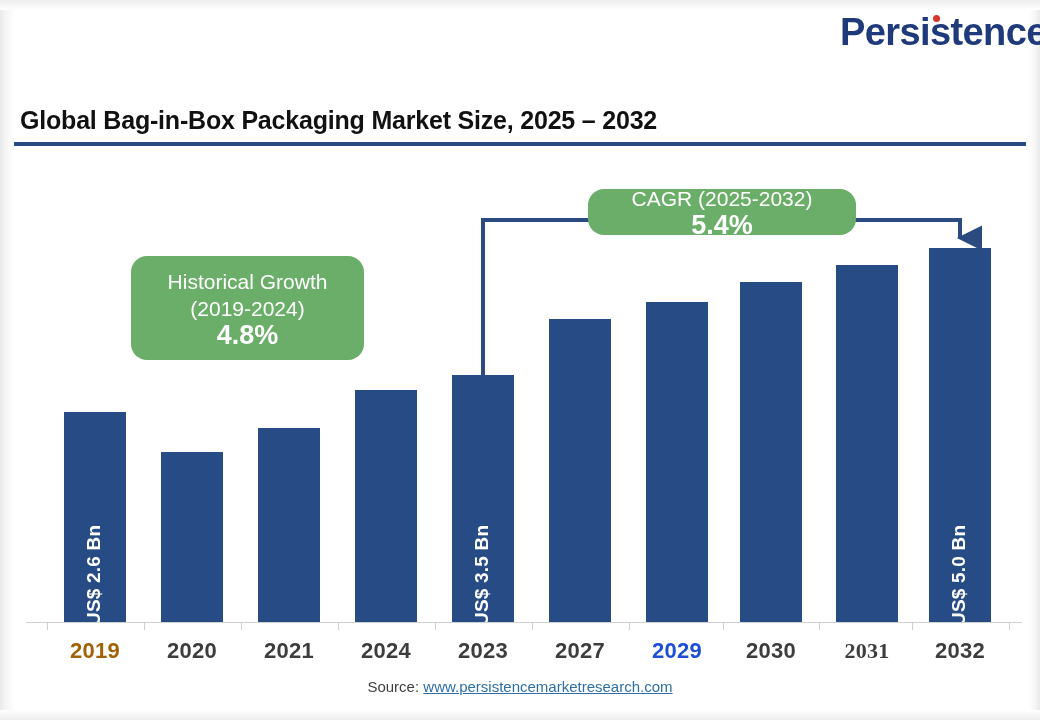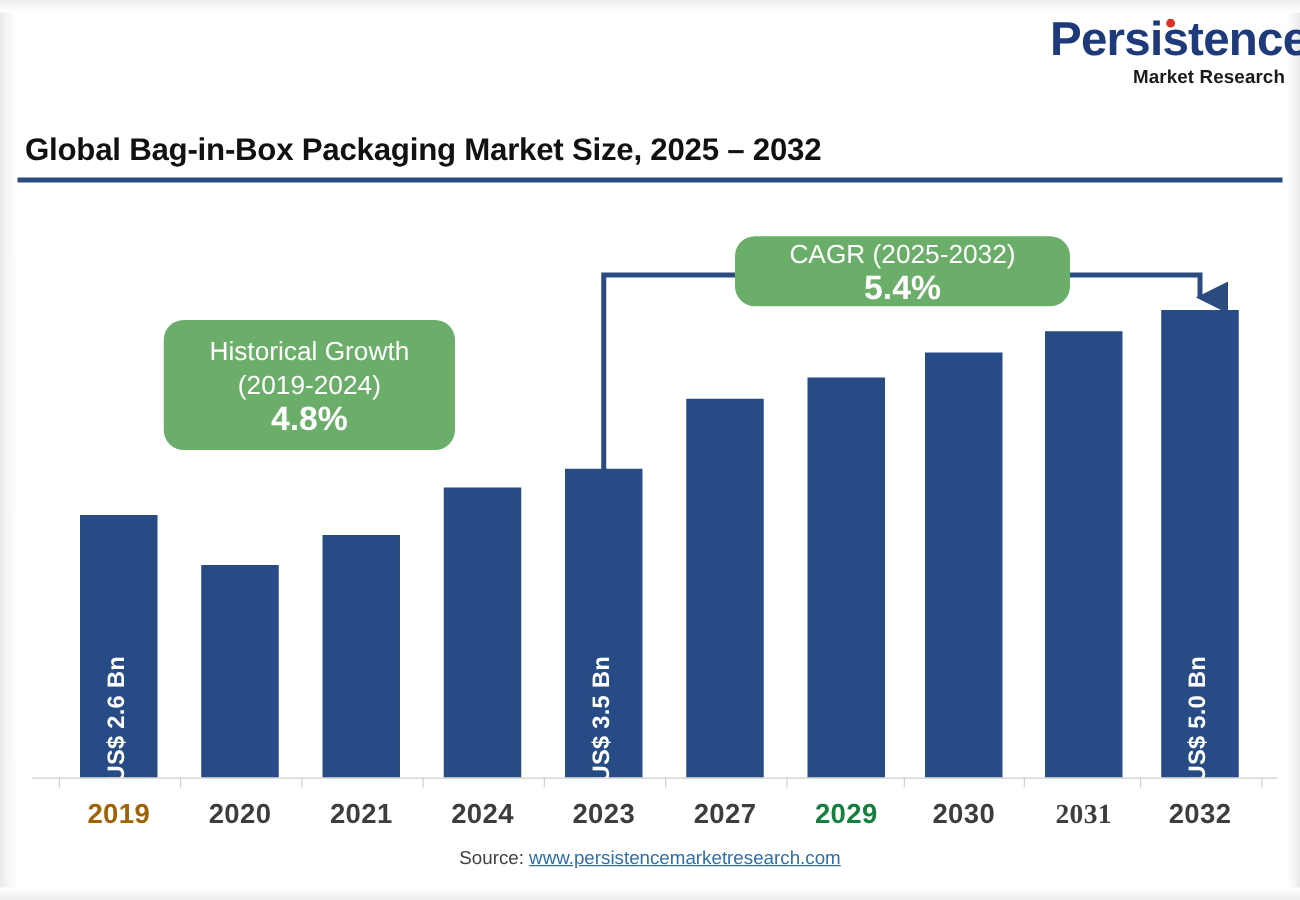--- a/index.html
+++ b/index.html
@@ -184,21 +184,21 @@
   #historical-callout {
     left: 131px;
     top: 256px;
     width: 233px;
     height: 104px;
   }
   #cagr-callout {
     left: 588px;
     top: 189px;
     width: 268px;
-    height: 56px;
+    height: 46px;
     z-index: 5;
   }
 
   
   #connector-svg {
     position: absolute;
     left: 0;
     top: 0;
     width: 1040px;
     height: 720px;
@@ -227,21 +227,20 @@
 <div id="page">
 
   <div id="frame-edge-left"></div>
   <div id="frame-edge-right"></div>
   <div id="frame-edge-top"></div>
   <div id="frame-edge-bottom"></div>
 
   <div id="logo">
     <span id="logo-wordmark" style="color: rgb(31, 58, 122);">Persistence</span>
     <span id="logo-dot" style="background: rgb(217, 52, 43);"></span>
-    <span id="logo-tagline">Market Research</span>
   </div>
 
   <div id="chart-title">Global Bag-in-Box Packaging Market Size, 2025 – 2032</div>
   <div id="title-rule" style="background: rgb(43, 74, 128);"></div>
 
   <div id="plot">
 
     <div id="bars-layer">
         <div class="bar" style="left: 64px; top: 412px; width: 62px; height: 210px; background: rgb(39, 75, 132);"></div>
         <div class="bar-value" style="left: 105px; top: 604px;">US$ 2.6 Bn</div>
@@ -272,21 +271,21 @@
         <div class="axis-tick" style="left: 912px; background: rgb(207, 207, 207);"></div>
         <div class="axis-tick" style="left: 1009px; background: rgb(207, 207, 207);"></div>
       </div>
     <div id="xlabels-layer">
         <div class="x-label" style="left: 47px; color: #a16207;">2019</div>
         <div class="x-label" style="left: 144px; color: rgb(61, 61, 61);">2020</div>
         <div class="x-label" style="left: 241px; color: rgb(61, 61, 61);">2021</div>
         <div class="x-label" style="left: 338px; color: rgb(61, 61, 61);">2024</div>
         <div class="x-label" style="left: 435px; color: rgb(61, 61, 61);">2023</div>
         <div class="x-label" style="left: 532px; color: rgb(61, 61, 61);">2027</div>
-        <div class="x-label" style="left: 629px; color: #15803d;">2029</div>
+        <div class="x-label" style="left: 629px; color: #1d4ed8;">2029</div>
         <div class="x-label" style="left: 723px; color: rgb(61, 61, 61);">2030</div>
         <div class="x-label" style="left: 819px; color: rgb(61, 61, 61); font-family: Liberation Serif, serif;">2031</div>
         <div class="x-label" style="left: 912px; color: rgb(61, 61, 61);">2032</div>
       </div>
 
     <svg id="connector-svg" viewBox="0 0 1040 720">
       <defs>
         <marker id="arrowhead" markerWidth="7" markerHeight="7" refX="3.2" refY="5.6" orient="auto">
           <path d="M0,0 L6.4,0 L3.2,6.4 Z" fill="#2b4a80"></path>
         </marker>

